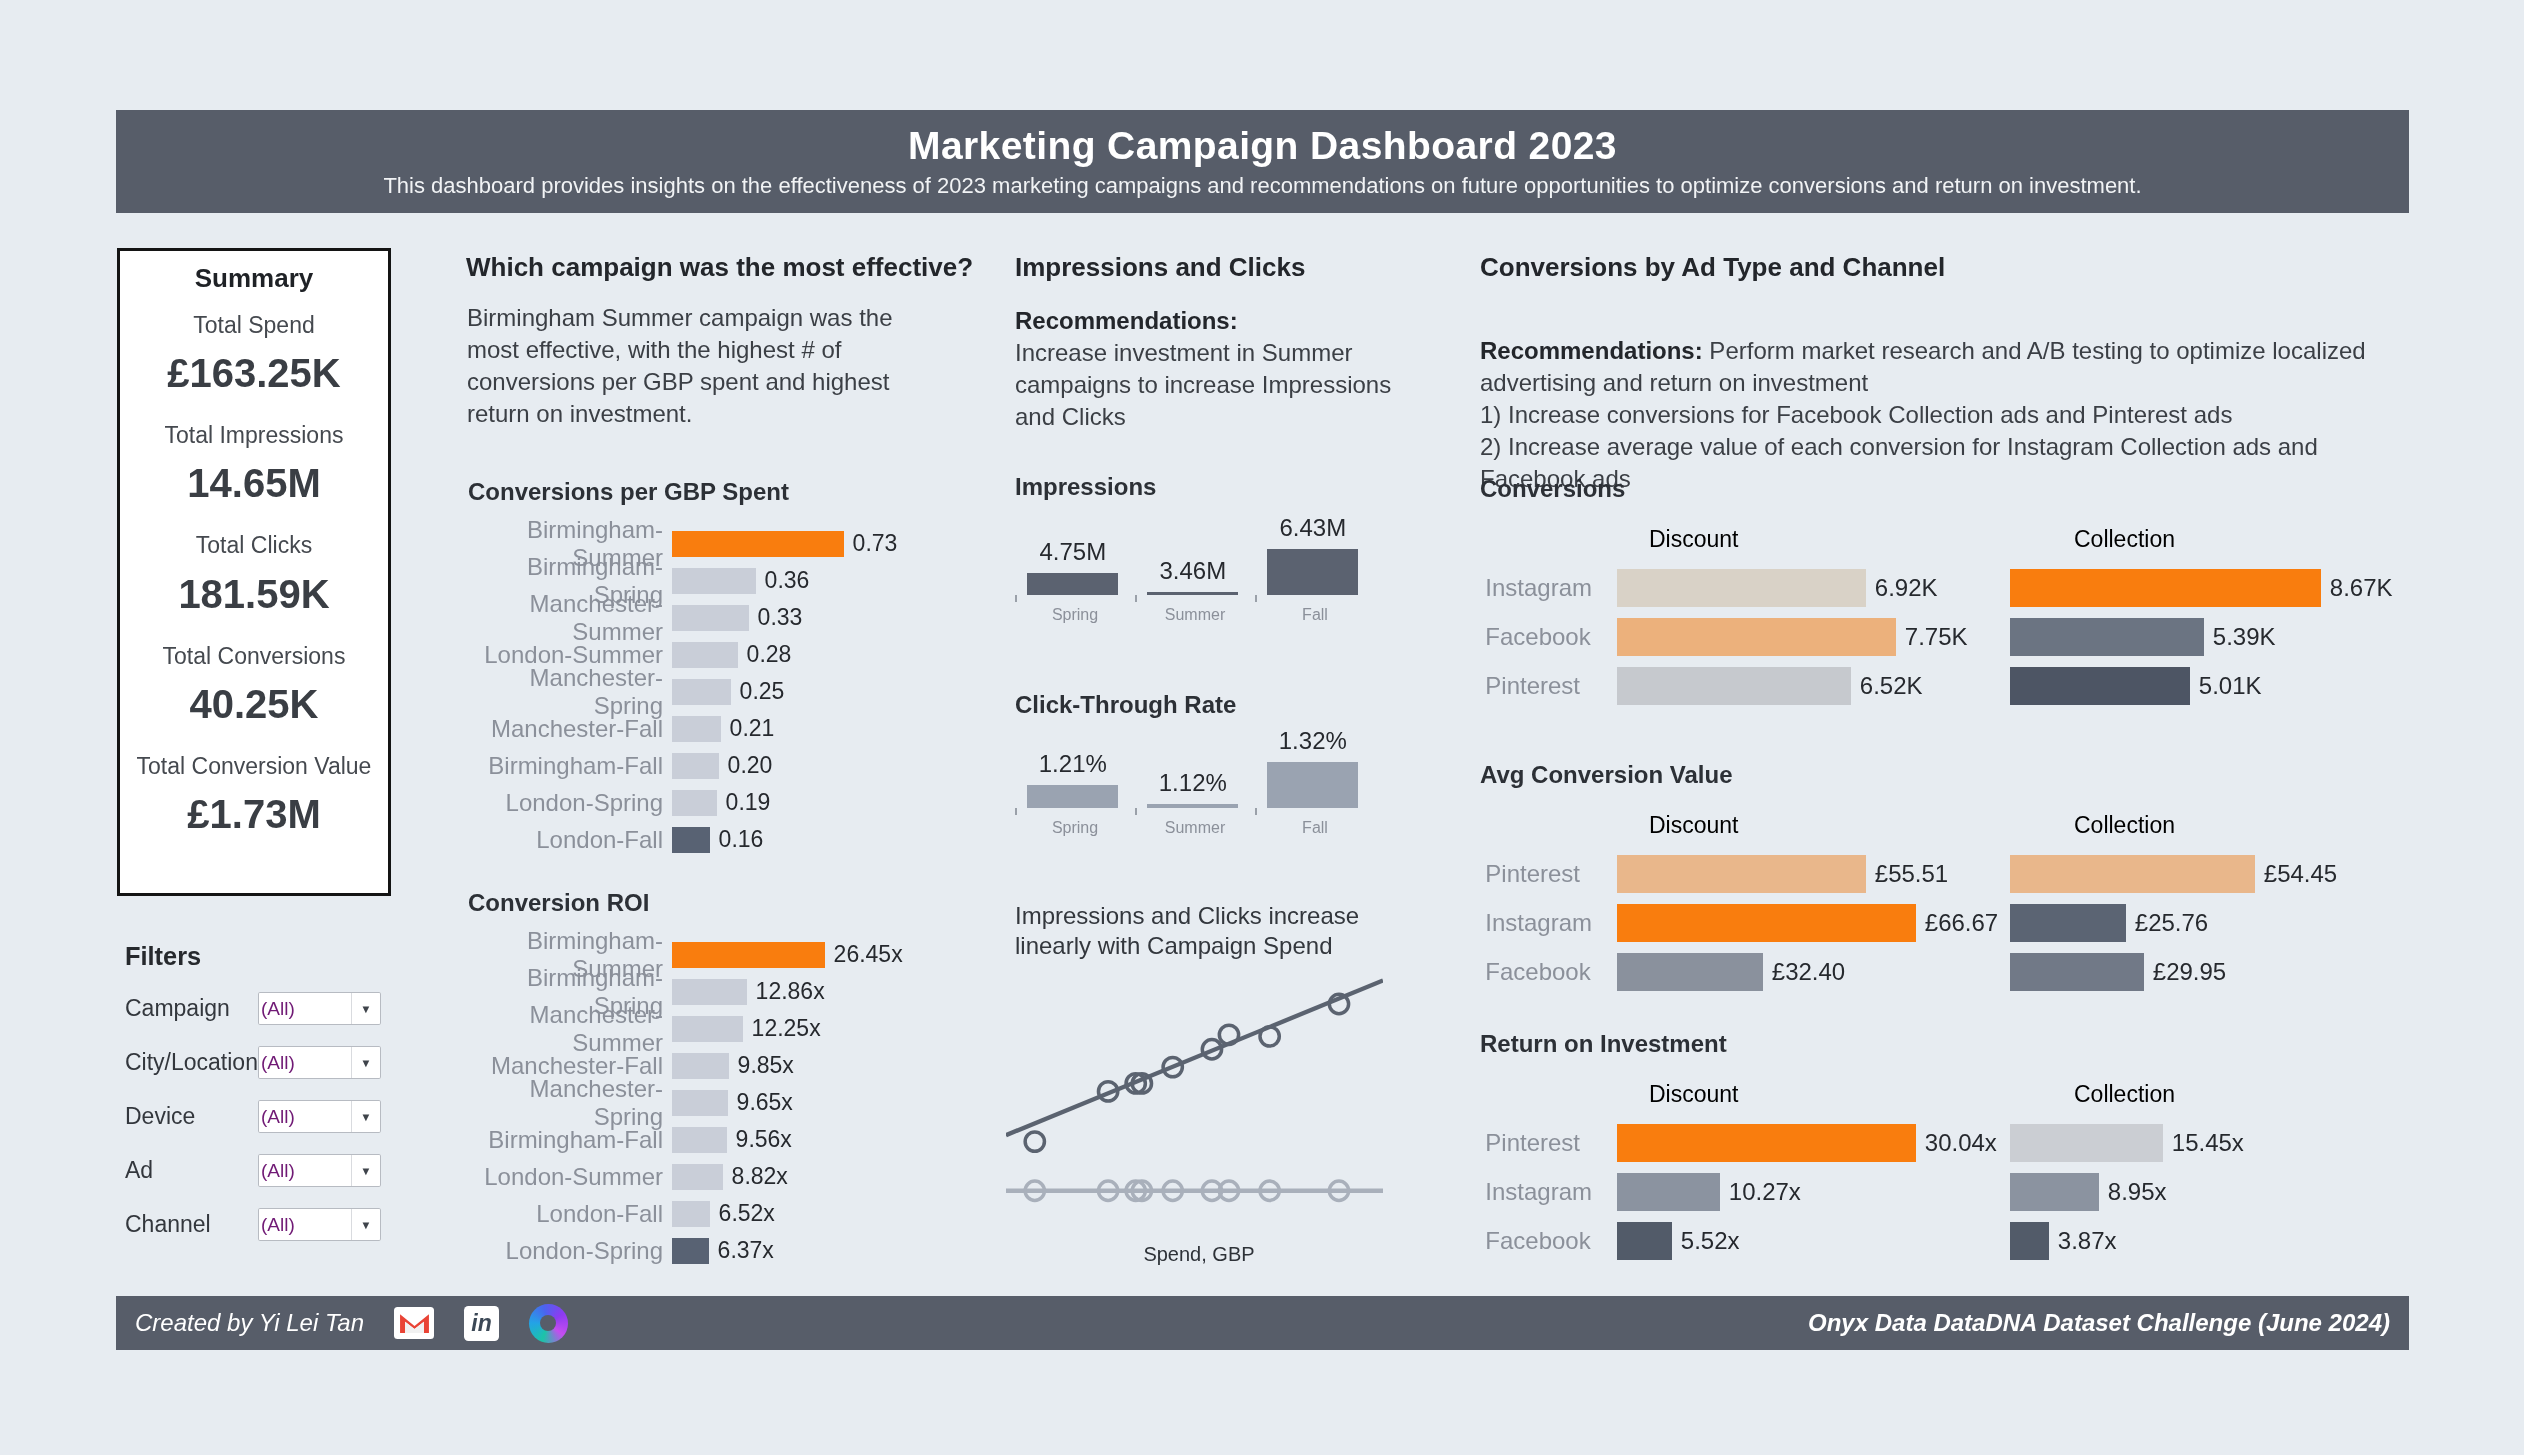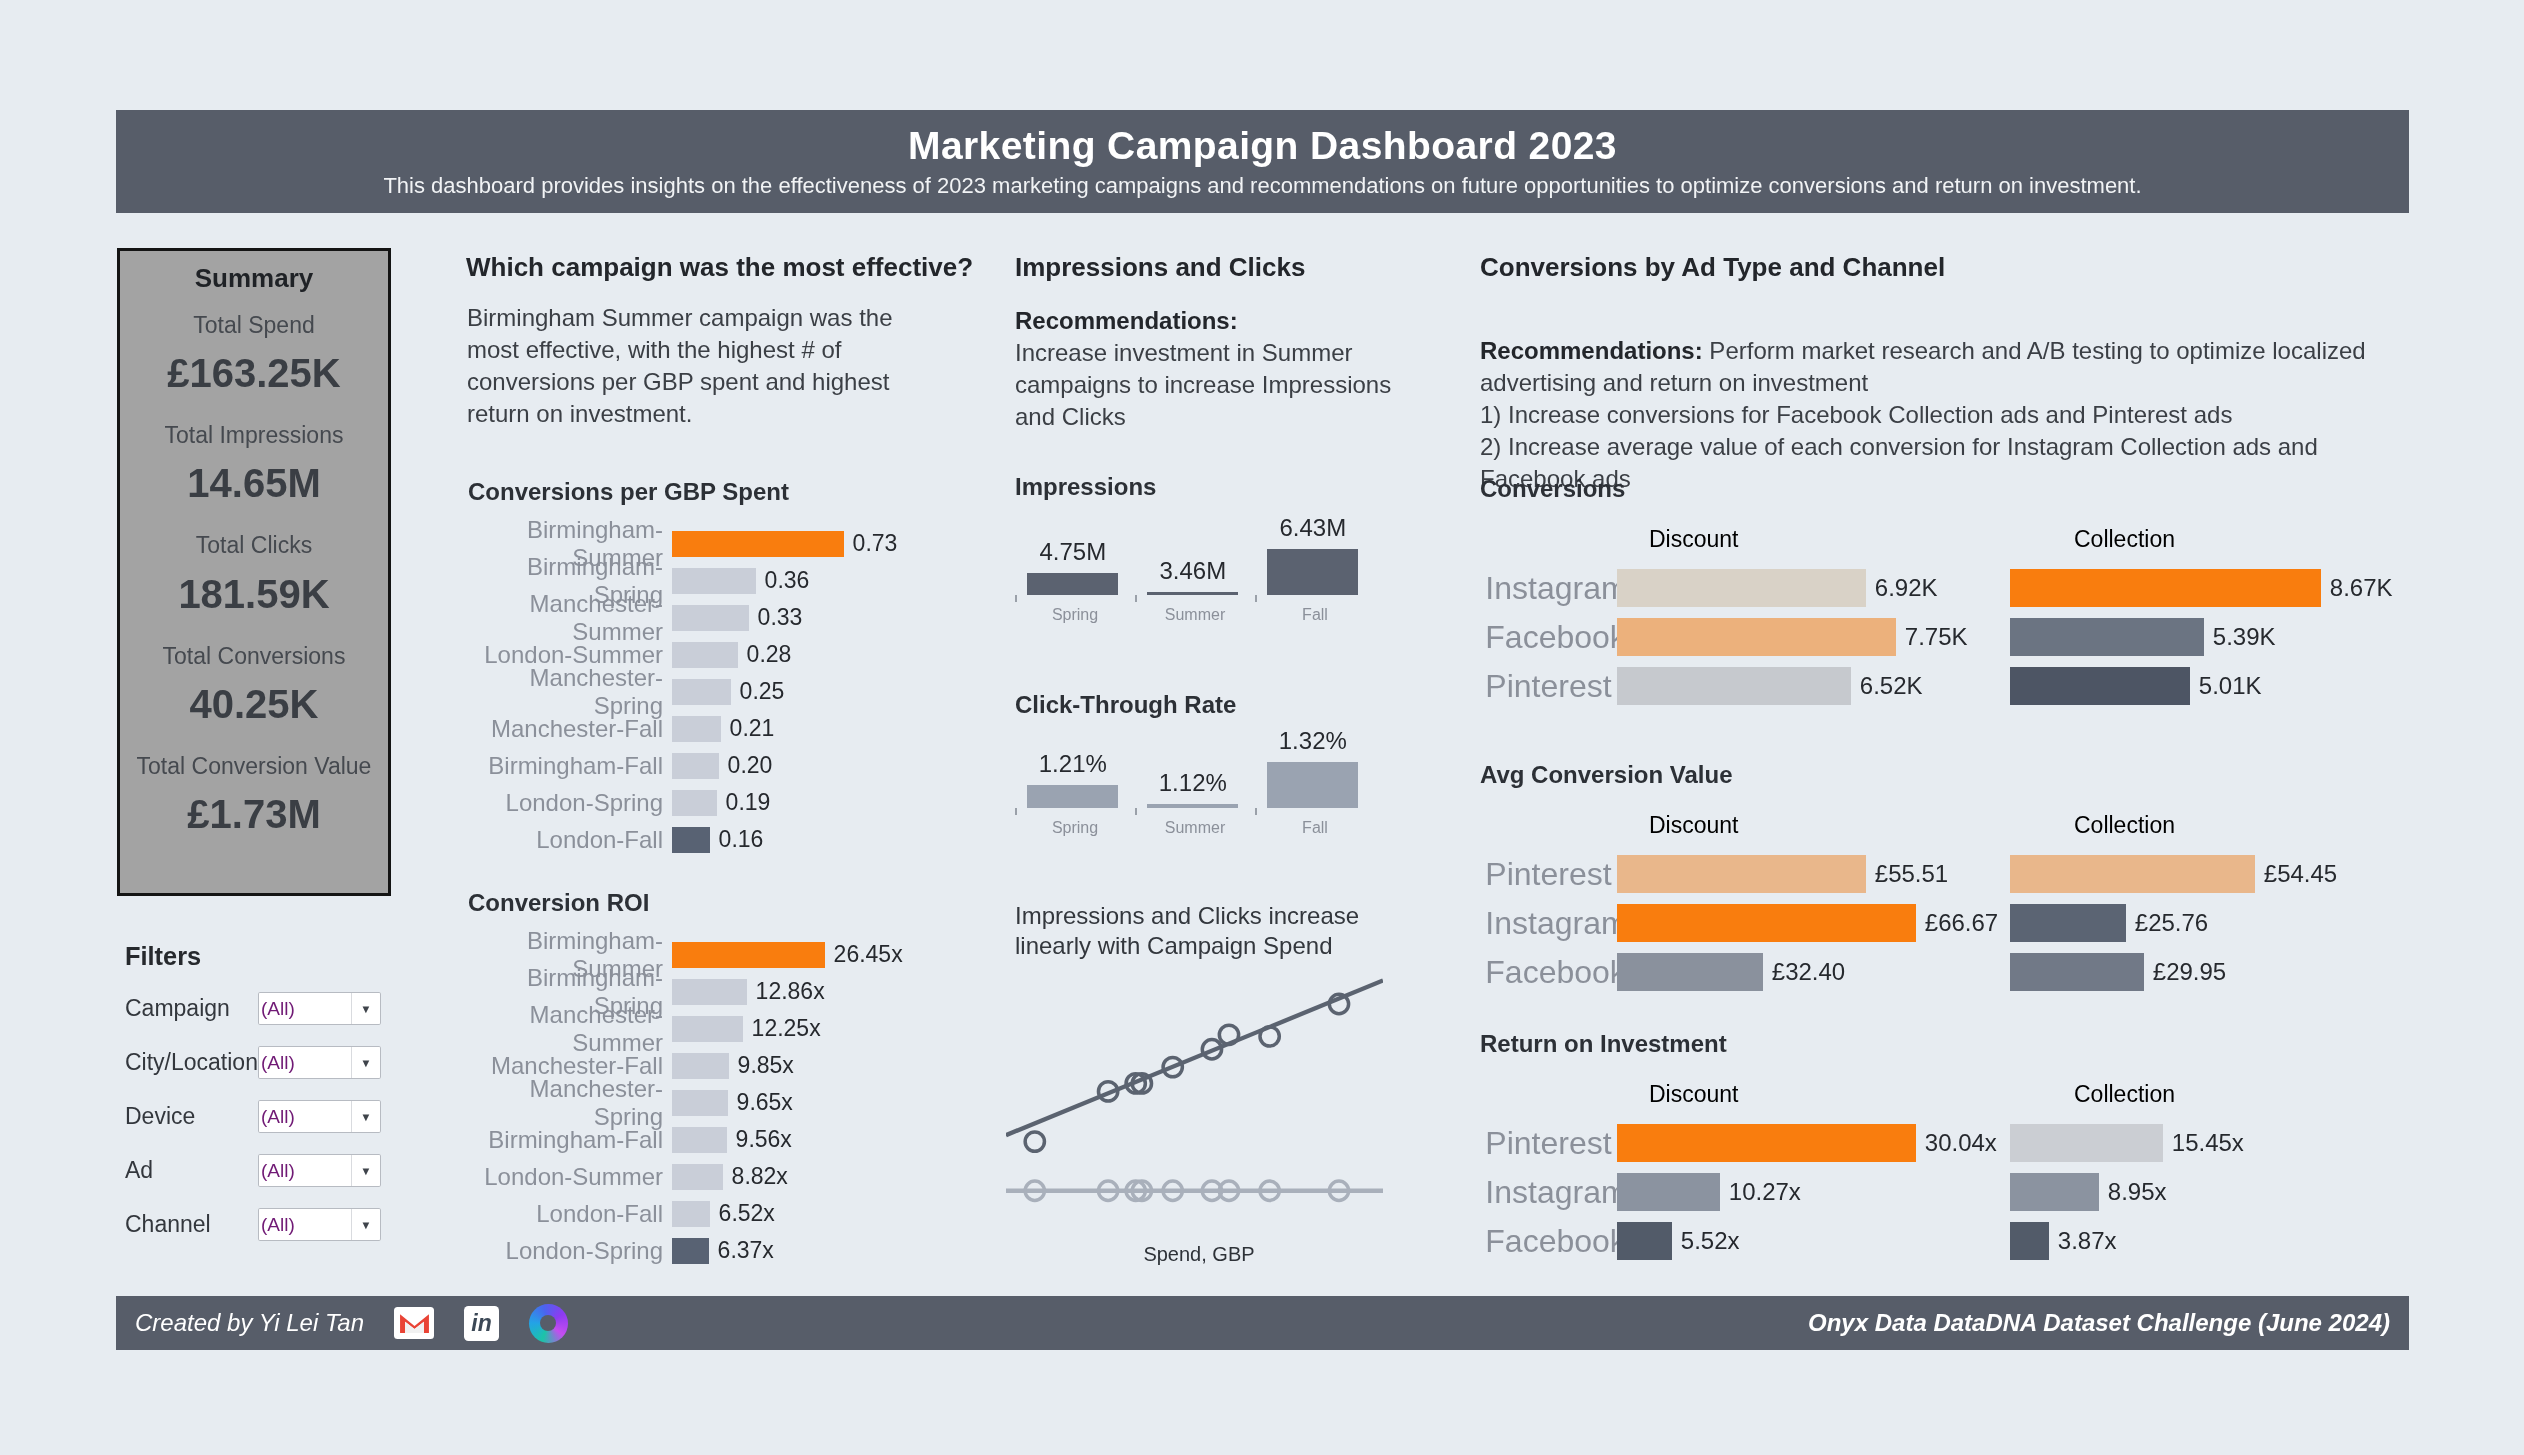--- a/index.html
+++ b/index.html
@@ -28,21 +28,21 @@
   .gmail { width:40px; height:32px; background:#fff; border-radius:3.5px; }
   .linkedin { width:35px; height:35px; background:#fff; border-radius:4.4px;
     font-weight:700; font-size:23px; color:#3c4856; font-family:"Liberation Sans",sans-serif; }
   .onyx { width:39px; height:39px; border-radius:50%; position:relative;
     background:conic-gradient(from 200deg,#1cc4a7,#23a3e6,#4b64ee,#8d3bf0,#c44df0,#1cc4a7); }
   .onyx::after { content:""; position:absolute; left:11.4px; top:11.4px; width:16px; height:16px;
     border-radius:50%; background:#575d69; }
 
   
   #summary-panel { left:117px; top:248px; width:274px; height:648px;
-    background:#a3a3a3; border:3.5px solid #141414; box-sizing:border-box;
+    background:#ffffff; border:3.5px solid #141414; box-sizing:border-box;
     display:flex; flex-direction:column; align-items:center; text-align:center; padding-top:12.3px; }
   #summary-panel .s-title { font-size:26px; font-weight:700; color:#1f2226; margin-bottom:17.5px; }
   .metric { margin-bottom:26px; }
   .metric .m-label { font-size:23px; color:#45494f; margin-bottom:12.3px; }
   .metric .m-value { font-size:40px; font-weight:700; color:#3a3e44; }
 
   
   #filters { left:125px; top:942px; width:256px; }
   #filters .f-title { font-size:25.4px; font-weight:700; color:#26292d; margin-bottom:21px; }
   .f-row { display:flex; align-items:center; justify-content:space-between; margin-bottom:21px; }
@@ -64,21 +64,21 @@
   .hrow { display:flex; align-items:center; height:37px; }
   .hcat { width:195px; text-align:right; font-size:24px; color:#8b909a; padding-right:8.8px; flex:none; }
   .hbar { height:26px; flex:none; }
   .hval { font-size:23px; color:#26292e; margin-left:8.8px; white-space:nowrap; }
 
   
   .grp-headers { display:flex; margin-top:23px; margin-bottom:10.5px; }
   .grp-headers .spacer { width:137px; flex:none; }
   .grp-header { width:393px; flex:none; font-size:23px; color:#000000;margin-left:32px; }
   .grow { display:flex; align-items:center; height:49px; }
-  .gcat { width:137px; flex:none; font-size:32px; color:#8b909a; padding-left:5.3px; box-sizing:border-box; }
+  .gcat { width:137px; flex:none; font-size:24px; color:#8b909a; padding-left:5.3px; box-sizing:border-box; }
   .gcell { width:393px; flex:none; display:flex; align-items:center; }
   .gbar { height:38px; flex:none; }
   .gval { font-size:24px; color:#26292e; margin-left:8.8px; white-space:nowrap; }
 
   
   .season-plot { position:relative; margin-top:5.3px; }
   .scell { position:absolute; width:120px; height:100%; }
   .stick { position:absolute; left:0; bottom:-7px; width:1.8px; height:7px; background:#9aa0a9; }
   .sbar { position:absolute; left:12.3px; width:91px; bottom:0; }
   .sval { position:absolute; left:12.3px; width:91px; text-align:center; font-size:24px; color:#26292e; }

